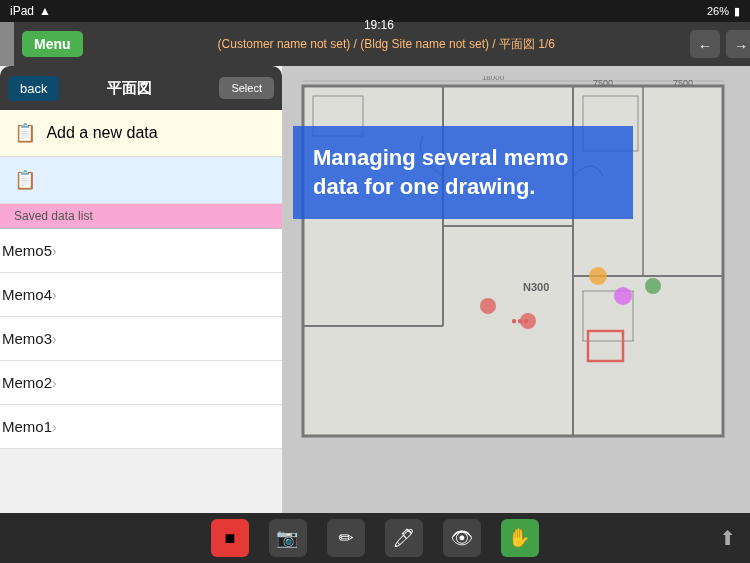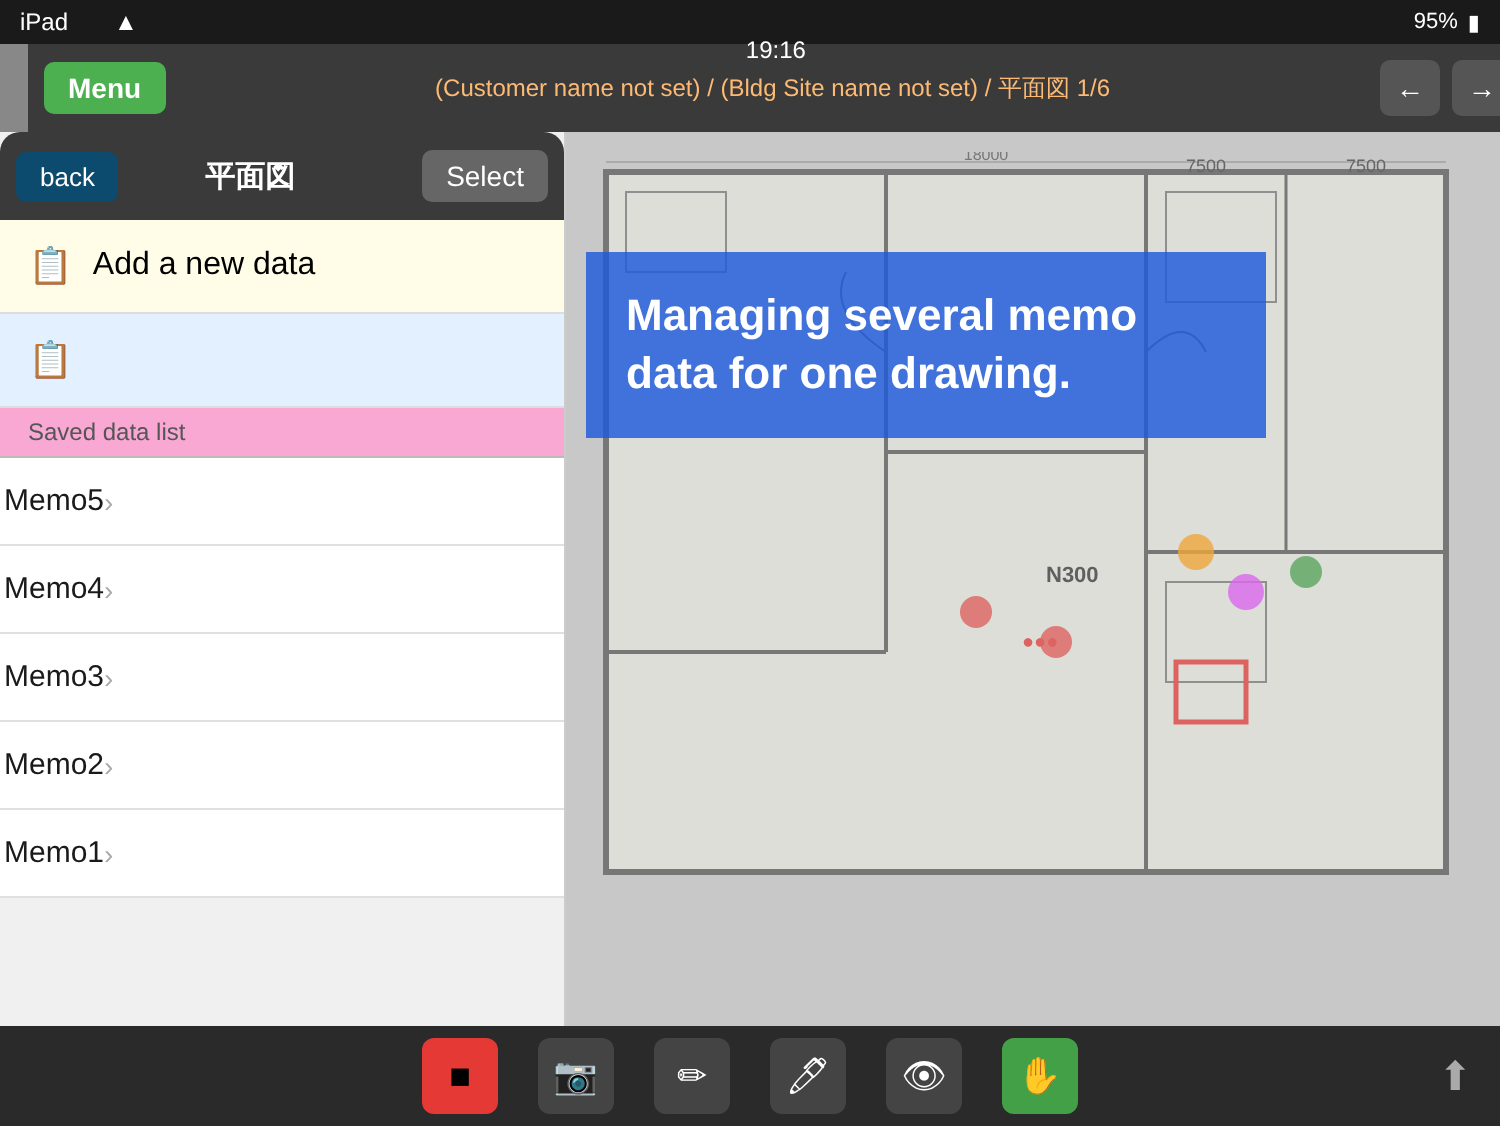--- a/index.html
+++ b/index.html
@@ -17,21 +17,21 @@
       width: 100%;
       height: 22px;
       background: #1a1a1a;
       display: flex;
       align-items: center;
       justify-content: space-between;
       padding: 0 10px;
       color: white;
       font-size: 12px;
     }
-    .status-left { display: flex; align-items: center; gap: 23px; }
+    .status-left { display: flex; align-items: center; gap: 5px; }
     .status-center { font-weight: 400; margin-top: 28px; }
     .status-right { display: flex; align-items: center; gap: 5px; font-size: 11px; }
 
     
     #nav-bar {
       width: 100%;
       height: 44px;
       background: #3a3a3a;
       display: flex;
       align-items: center;
@@ -111,21 +111,21 @@
       color: white;
       font-size: 15px;
       font-weight: 600;
     }
     #select-button {
       background: #666;
       color: white;
       border: none;
       border-radius: 5px;
       padding: 5px 12px;
-      font-size: 14px;
+      font-size: 11px;
       cursor: pointer;
       margin-left: 20px;
     }
 
     
     #add-new-row {
       background: #fffde7;
       padding: 12px 14px;
       display: flex;
       align-items: center;
@@ -242,21 +242,21 @@
 
 <div id="status-bar">
   <div class="status-left">
     <span>iPad</span>
     <span>▲</span>
   </div>
   <div class="status-center">
     <span>19:16</span>
   </div>
   <div class="status-right">
-    <span>95%</span>
+    <span>26%</span>
     <span>▮</span>
   </div>
 </div>
 
 <div id="nav-bar">
   <button id="menu-button">Menu</button>
   <div id="nav-title">(Customer name not set) / (Bldg Site name not set) / 平面図 1/6</div>
   <button class="nav-arrow">←</button>
   <button class="nav-arrow">→</button>
 </div>

